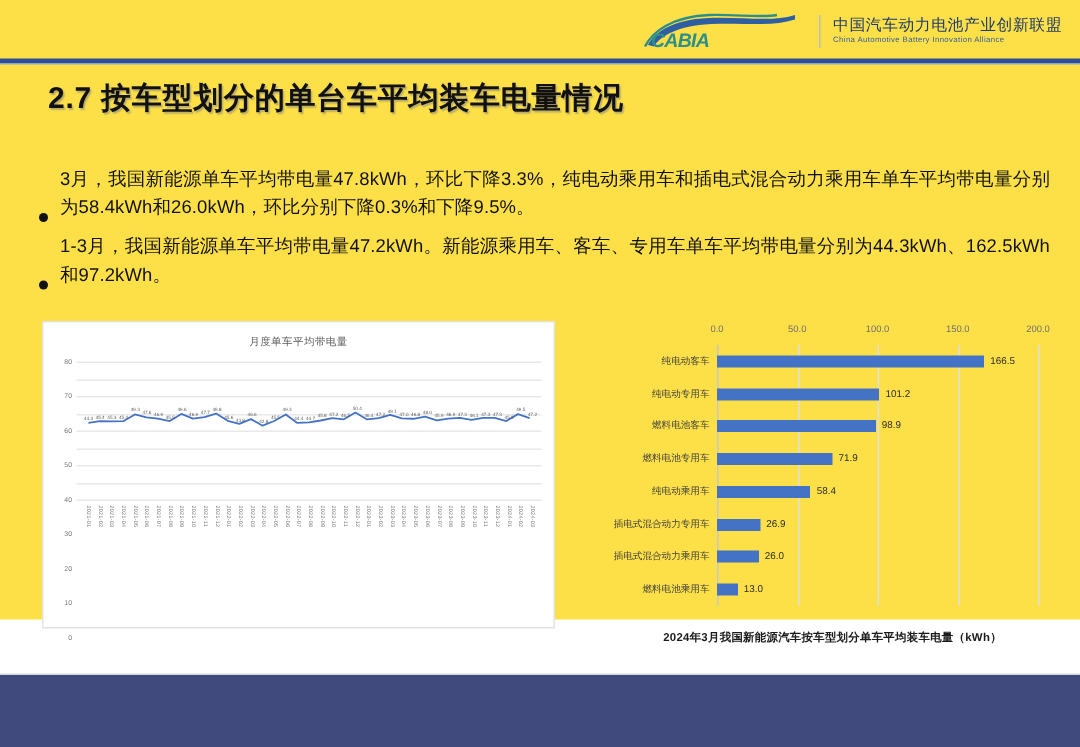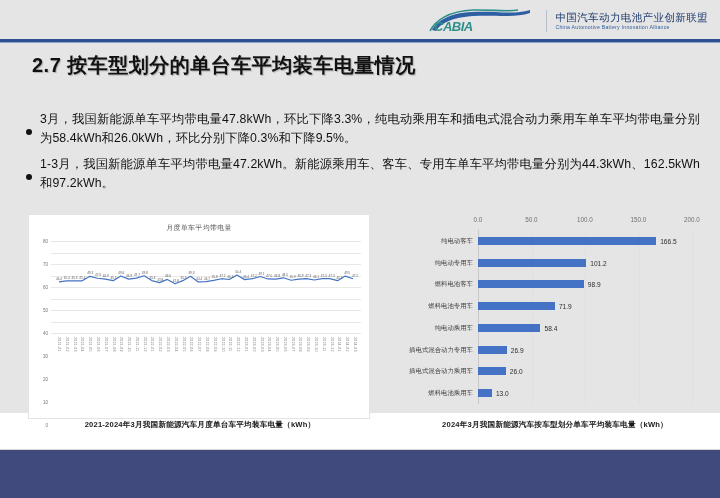--- a/index.html
+++ b/index.html
@@ -2,21 +2,21 @@
 <html><head>
 <meta charset="utf-8">
 <style>
   * { box-sizing: border-box; margin: 0; padding: 0; }
   html, body {
     width: 720px; height: 498px;
     background: #ffffff;
     font-family: "Liberation Sans", "DejaVu Sans", sans-serif;
     overflow: hidden;
   }
-  #slide { position: relative; width: 720px; height: 413px; background: #e5e5e5; padding-left: 20px; }
+  #slide { position: relative; width: 720px; height: 413px; background: #fde047; padding-left: 20px; }
 
   
   #header { position: absolute; left: 0; top: 0; width: 720px; height: 40px; }
   #logo-wrap {
     position: absolute; right: 12px; top: 6px;
     display: flex; align-items: center; gap: 8px;
   }
   #cabia-mark { position: relative; width: 112px; height: 30px; }
   #cabia-mark svg { display: block; }
   #logo-divider { width: 1px; height: 22px; background: #b9bfc9; }
@@ -41,21 +41,21 @@
   
   #title {
     position: absolute; left: 32px; top: 52px;
     font-size: 20px; font-weight: bold; color: #111;
     letter-spacing: .5px; white-space: nowrap;
     text-shadow: 1px 1px 1px rgba(130,130,130,.55);
   }
 
   
   #bullets { position: absolute; left: 26px; top: 110px; width: 674px; }
-  .bullet { display: flex; align-items: center; margin-bottom: 7px; }
+  .bullet { display: flex; align-items: flex-end; margin-bottom: 7px; }
   .bullet-dot {
     flex: 0 0 auto; width: 6px; height: 6px; border-radius: 50%;
     background: #111; margin: 6px 8px 0 0;
   }
   .bullet-text {
     font-size: 12.3px; color: #111; line-height: 1.55;
     letter-spacing: .1px; text-align: justify;
   }
 
   
@@ -316,19 +316,18 @@
           <span class="bar-cat" style="top: 81.25%;">插电式混合动力乘用车</span>
           <div class="bar-rect" style="left: 0%; width: 13%; top: 81.25%;"></div>
           <span class="bar-val" style="left: calc(13% + 4px); top: 81.25%;">26.0</span>
           <span class="bar-cat" style="top: 93.75%;">燃料电池乘用车</span>
           <div class="bar-rect" style="left: 0%; width: 6.5%; top: 93.75%;"></div>
           <span class="bar-val" style="left: calc(6.5% + 4px); top: 93.75%;">13.0</span>
         </div>
     </div>
   </div>
 
-  <div class="caption" id="caption-left">2021-2024年3月我国新能源汽车月度单台车平均装车电量（kWh）</div>
   <div class="caption" id="caption-right">2024年3月我国新能源汽车按车型划分单车平均装车电量（kWh）</div>
 
   <div id="footer-gap"></div>
   <div id="footer"></div>
 
 </div>
 
 </body></html>

